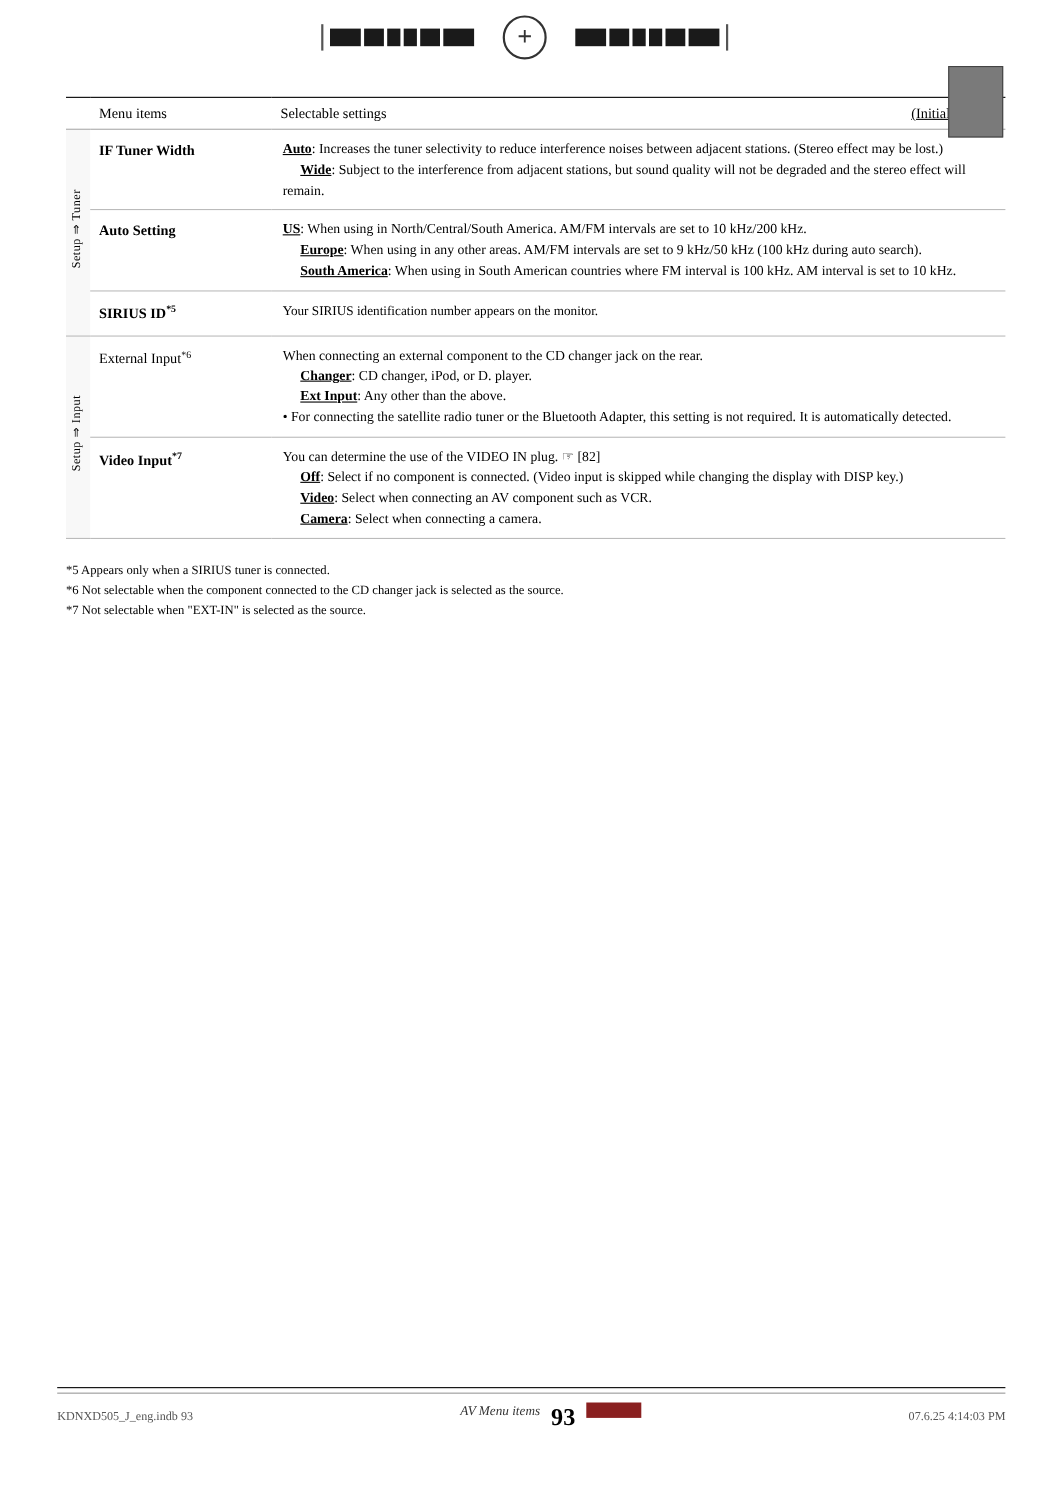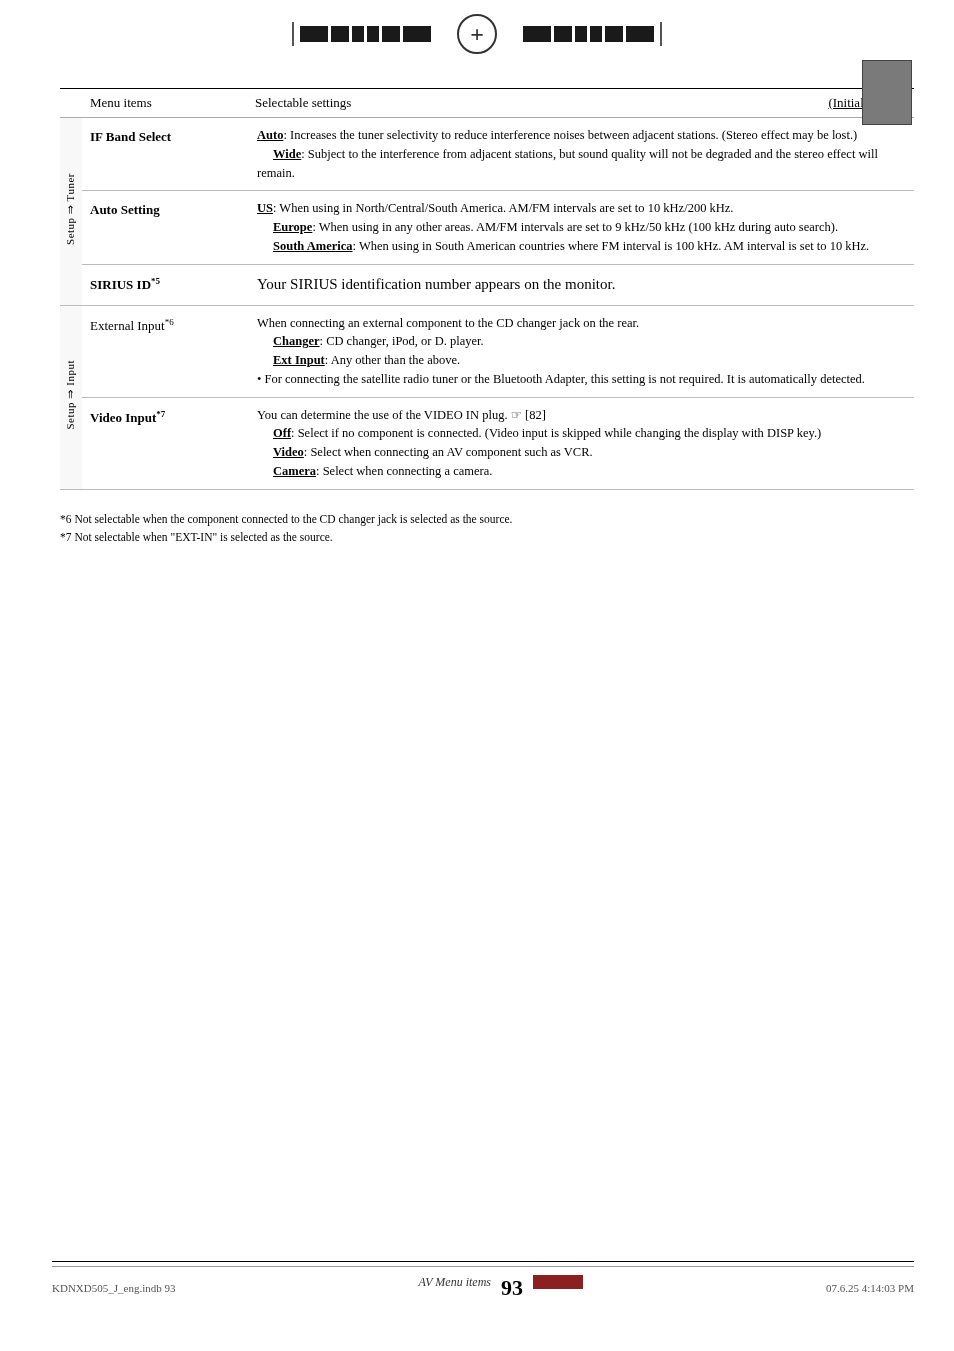--- a/index.html
+++ b/index.html
@@ -190,44 +190,45 @@
         <th style="border-top:1.5px solid #000;border-bottom:1px solid #aaa;padding:6px 8px;text-align:left;font-weight:normal;font-size:13px;">
           <span>Selectable settings</span>
           <span style="float:right;text-decoration:underline;font-weight:normal;">(Initial setting)</span>
         </th>
       </tr>
     </thead>
     <tbody id="table-body">
 
     <tr>
           <td rowspan="3" style="text-align: center; vertical-align: middle; width: 22px; padding: 0px 3px; border-right: none; font-size: 11px; background: rgb(248, 248, 248); border-bottom: 1px solid rgb(187, 187, 187);"><span style="writing-mode: vertical-rl; transform: rotate(180deg); white-space: nowrap; font-size: 11px; display: inline-block; letter-spacing: 0.5px;">Setup ⇒ Tuner</span></td>
-          <td style="font-weight: bold; font-size: 13px; vertical-align: top; padding: 10px 8px; width: 160px; border-bottom: 1px solid rgb(187, 187, 187);">IF Band Select</td>
+          <td style="font-weight: bold; font-size: 13px; vertical-align: top; padding: 10px 8px; width: 160px; border-bottom: 1px solid rgb(187, 187, 187);">IF Tuner Width</td>
           <td style="vertical-align: top; padding: 8px 10px; line-height: 1.5; font-size: 12.5px; border-bottom: 1px solid rgb(187, 187, 187);"><span style="font-weight: bold; text-decoration: underline;">Auto</span>: Increases the tuner selectivity to reduce interference noises between adjacent stations. (Stereo effect may be lost.)<br><span style="display: inline-block; width: 16px;"></span><span style="font-weight: bold; text-decoration: underline;">Wide</span>: Subject to the interference from adjacent stations, but sound quality will not be degraded and the stereo effect will remain.</td>
         </tr>
         <tr>
           <td style="font-weight: bold; font-size: 13px; vertical-align: top; padding: 10px 8px; width: 160px; border-bottom: 1px solid rgb(187, 187, 187);">Auto Setting</td>
           <td style="vertical-align: top; padding: 8px 10px; line-height: 1.5; font-size: 12.5px; border-bottom: 1px solid rgb(187, 187, 187);"><span style="font-weight: bold; text-decoration: underline;">US</span>: When using in North/Central/South America. AM/FM intervals are set to 10 kHz/200 kHz.<br><span style="display: inline-block; width: 16px;"></span><span style="font-weight: bold; text-decoration: underline;">Europe</span>: When using in any other areas. AM/FM intervals are set to 9 kHz/50 kHz (100 kHz during auto search).<br><span style="display: inline-block; width: 16px;"></span><span style="font-weight: bold; text-decoration: underline;">South America</span>: When using in South American countries where FM interval is 100 kHz. AM interval is set to 10 kHz.</td>
         </tr>
         <tr>
           <td style="font-weight: bold; font-size: 13px; vertical-align: top; padding: 10px 8px; width: 160px; border-bottom: 1px solid rgb(187, 187, 187);">SIRIUS ID<sup>*5</sup></td>
-          <td style="vertical-align: top; padding: 8px 10px; line-height: 1.5; font-size: 15px; border-bottom: 1px solid rgb(187, 187, 187);">Your SIRIUS identification number appears on the monitor.</td>
+          <td style="vertical-align: top; padding: 8px 10px; line-height: 1.5; font-size: 12px; border-bottom: 1px solid rgb(187, 187, 187);">Your SIRIUS identification number appears on the monitor.</td>
         </tr>
         <tr>
           <td rowspan="2" style="text-align: center; vertical-align: middle; width: 22px; padding: 0px 3px; border-right: none; font-size: 11px; background: rgb(248, 248, 248); border-bottom: 1px solid rgb(187, 187, 187);"><span style="writing-mode: vertical-rl; transform: rotate(180deg); white-space: nowrap; font-size: 11px; display: inline-block; letter-spacing: 0.5px;">Setup ⇒ Input</span></td>
           <td style="font-weight: normal; font-size: 13px; vertical-align: top; padding: 10px 8px; width: 160px; border-bottom: 1px solid rgb(187, 187, 187);">External Input<sup>*6</sup></td>
           <td style="vertical-align: top; padding: 8px 10px; line-height: 1.5; font-size: 12.5px; border-bottom: 1px solid rgb(187, 187, 187);">When connecting an external component to the CD changer jack on the rear.<br><span style="display: inline-block; width: 16px;"></span><span style="font-weight: bold; text-decoration: underline;">Changer</span>: CD changer, iPod, or D. player.<br><span style="display: inline-block; width: 16px;"></span><span style="font-weight: bold; text-decoration: underline;">Ext Input</span>: Any other than the above.<br><span>• </span>For connecting the satellite radio tuner or the Bluetooth Adapter, this setting is not required. It is automatically detected.</td>
         </tr>
         <tr>
           <td style="font-weight: bold; font-size: 13px; vertical-align: top; padding: 10px 8px; width: 160px; border-bottom: 1px solid rgb(187, 187, 187);">Video Input<sup>*7</sup></td>
           <td style="vertical-align: top; padding: 8px 10px; line-height: 1.5; font-size: 12.5px; border-bottom: 1px solid rgb(187, 187, 187);">You can determine the use of the VIDEO IN plug. ☞ [82]<br><span style="display: inline-block; width: 16px;"></span><span style="font-weight: bold; text-decoration: underline;">Off</span>: Select if no component is connected. (Video input is skipped while changing the display with DISP key.)<br><span style="display: inline-block; width: 16px;"></span><span style="font-weight: bold; text-decoration: underline;">Video</span>: Select when connecting an AV component such as VCR.<br><span style="display: inline-block; width: 16px;"></span><span style="font-weight: bold; text-decoration: underline;">Camera</span>: Select when connecting a camera.</td>
         </tr>
       </tbody>
   </table>
 
   <div class="footnotes">
+    <p>*5 Appears only when a SIRIUS tuner is connected.</p>
     <p>*6 Not selectable when the component connected to the CD changer jack is selected as the source.</p>
     <p>*7 Not selectable when "EXT-IN" is selected as the source.</p>
   </div>
 </div>
 
 <div class="page-footer">
   <hr class="footer-rule">
   <hr class="footer-rule-thin">
   <div class="footer-bottom">
     <span style="font-size:11px;color:#555;">KDNXD505_J_eng.indb  93</span>

